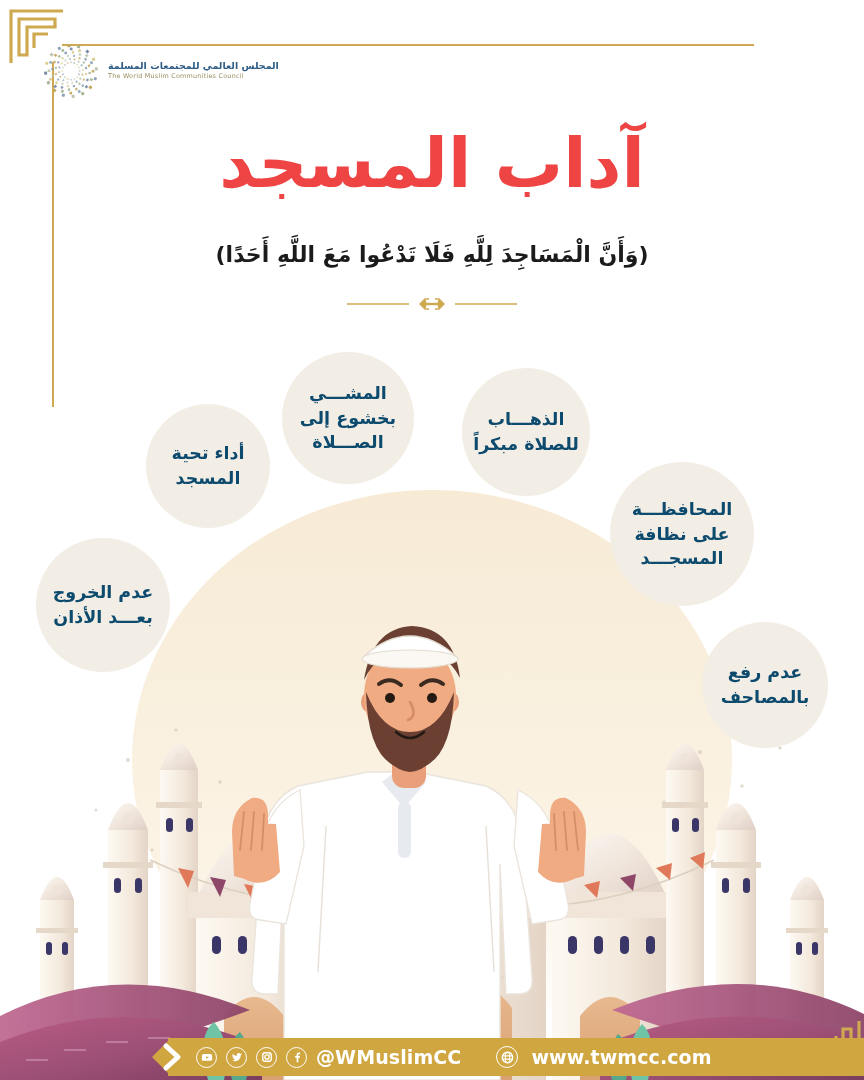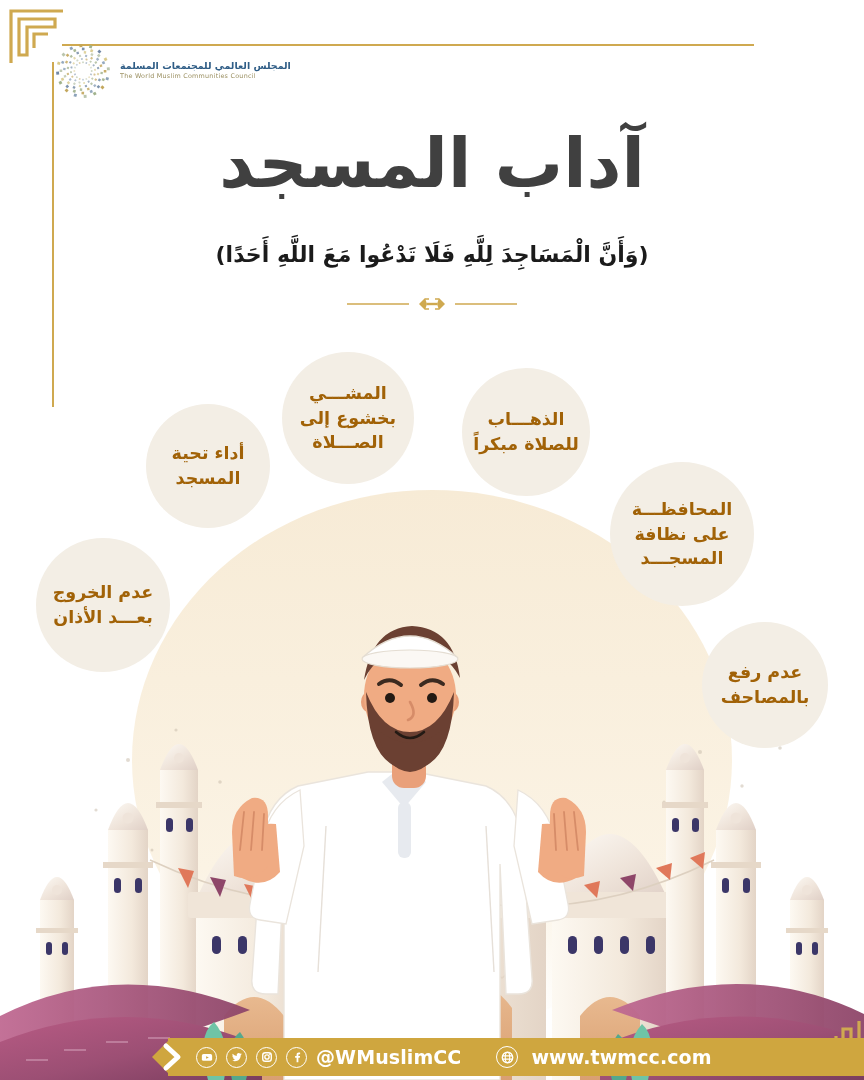--- a/index.html
+++ b/index.html
@@ -21,40 +21,40 @@
   
   .meander { position:absolute; }
   .meander.tl { top:8px; left:8px; }
   .meander.br { bottom:4px; right:2px; }
   .gold-rule { position:absolute; background:#cfa950; }
   .gold-rule.vert-left { left:52px; top:62px; width:2px; height:345px; }
   .gold-rule.horiz-top { left:62px; top:44px; height:2px; width:692px; }
 
   
   .logo-wrap {
-    position:absolute; left:52px; top:40px;
+    position:absolute; left:40px; top:40px;
     display:flex; align-items:center; gap:6px;
   }
   .logo-mark { width:62px; height:62px; flex:0 0 62px; }
   .logo-text { display:flex; flex-direction:column; justify-content:center; }
   .logo-ar {
     font-size:9.5px; color:#2f5d86; letter-spacing:.2px;
     direction:rtl; line-height:1.15; white-space:nowrap;
     font-weight:bold;
   }
   .logo-en {
     font-size:6.4px; color:#9a8f60; letter-spacing:.25px;
     line-height:1.2; white-space:nowrap; margin-top:1px;
   }
 
   
   .title {
     position:absolute; top:128px; left:0; width:864px;
     text-align:center; direction:rtl;
-    font-size:68px; font-weight:bold; color:#404040;
+    font-size:68px; font-weight:bold; color:#ef4444;
     letter-spacing:1px; line-height:1.05;
   }
   .verse {
     position:absolute; top:240px; left:0; width:864px;
     text-align:center; direction:rtl;
     font-size:22px; color:#1b1b1b; font-weight:bold;
     letter-spacing:0px; line-height:1.35;
   }
   .divider {
     position:absolute; top:296px; left:0; width:864px;
@@ -64,21 +64,21 @@
   
   .scene { position:absolute; left:0; top:430px; width:864px; height:650px; }
 
   
   .bubble {
     position:absolute;
     border-radius:50%;
     background:#f3eee5;
     display:flex; align-items:center; justify-content:center;
     text-align:center; direction:rtl;
-    color:#a16207;
+    color:#0c4a6e;
     font-size:17.5px; line-height:1.42;
     font-weight:600;
     padding:8px;
     z-index:6;
   }
   .bubble span { display:block; width:100%; }
 
   
   .footer {
     position:absolute; left:0; bottom:4px; width:864px; height:38px;

